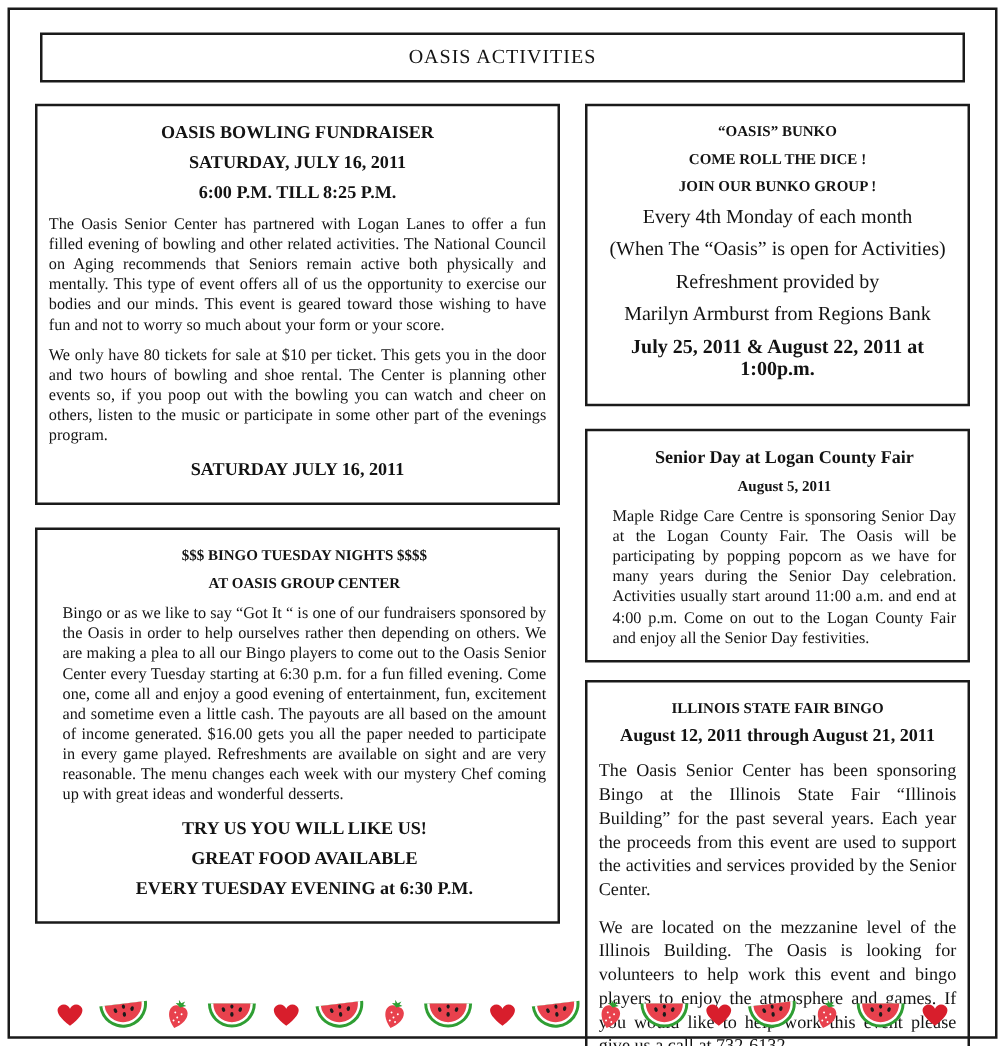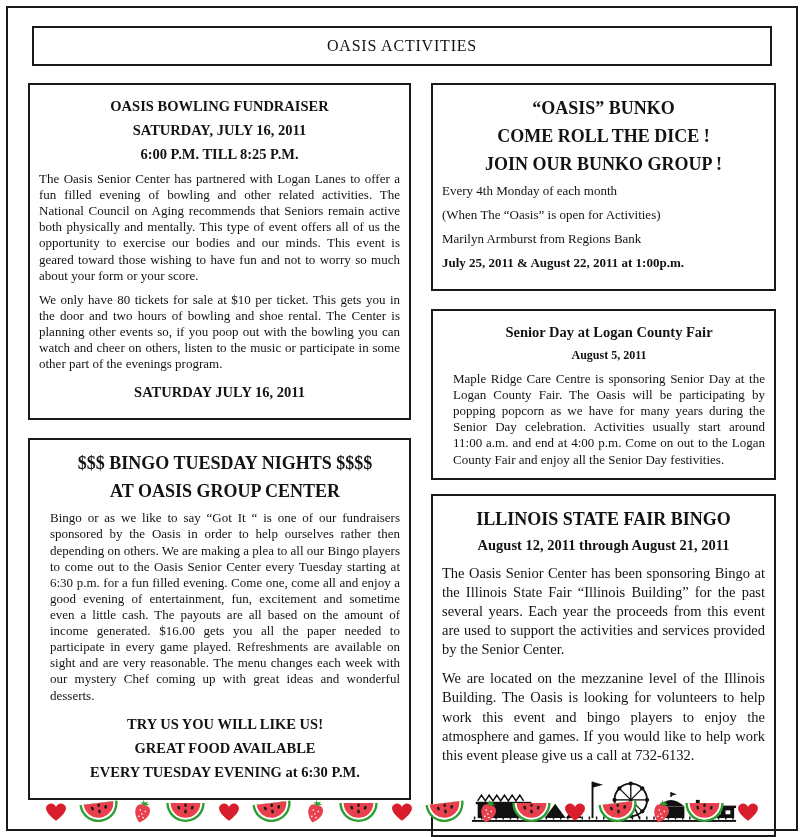--- a/index.html
+++ b/index.html
@@ -11,29 +11,29 @@
   .outer-border {
     position: absolute; left: 6px; top: 6px; right: 6px; bottom: 6px;
     border: 2px solid #1a1a1a; pointer-events: none;
   }
   .header-box {
     margin: 26px 32px 0; border: 2px solid #1a1a1a;
     padding: 9px 16px; text-align: center;
     font-size: 16px; letter-spacing: 0.8px;
   }
   .columns { display: flex; gap: 20px; margin: 17px 28px 0; align-items: flex-start; }
-  .col-left { width: 383px; flex: none; }
+  .col-left { width: 420px; flex: none; }
   .col-right { flex: 1; min-width: 0; }
   .box { border: 2px solid #1a1a1a; padding: 6px 9px 10px; background: #fff; }
   .gap18 { margin-top: 18px; padding-left: 20px; }
   .gap14 { margin-top: 14px; }
   .ht { text-align: center; font-weight: bold; font-size: 14.5px; margin: 7px 0; }
-  .ht-lg { font-size: 18px; }
+  .ht-lg { font-size: 12px; }
   .ht-sm { font-size: 12px; margin: 5px 0; }
-  .line-sm { text-align: left; font-size: 13px; margin: 8px 0; }
+  .line-sm { text-align: center; font-size: 16px; margin: 8px 0; }
   .line-sm.bold { font-weight: bold; }
   .para { font-size: 13px; line-height: 1.24; text-align: justify; margin-top: 8px; }
   .para-lg { font-size: 14.5px; line-height: 1.32; margin-top: 10px; }
   .box-footer { margin-top: 12px; }
   .fairgrounds { width: 268px; margin: 10px auto 0; display: block; }
   .decorative-border {
     position: absolute; left: 0; right: 0; bottom: 13px;
     display: flex; justify-content: center; align-items: center; gap: 11px;
   }
   .deco { display: inline-block; }
@@ -100,20 +100,21 @@
     </section>
   </div>
 
   <div class="col-right">
     <section class="box">
       <div class="ht ht-lg">“OASIS” BUNKO</div>
       <div class="ht ht-lg">COME ROLL THE DICE !</div>
       <div class="ht ht-lg">JOIN OUR BUNKO GROUP !</div>
       <div class="line-sm">Every 4th Monday of each month</div>
       <div class="line-sm">(When The “Oasis” is open for Activities)</div>
+      <div class="line-sm">Refreshment provided by</div>
       <div class="line-sm">Marilyn Armburst from Regions Bank</div>
       <div class="line-sm bold">July 25, 2011 &amp; August 22, 2011 at 1:00p.m.</div>
     </section>
 
     <section class="box gap18">
       <div class="ht">Senior Day at Logan County Fair</div>
       <div class="ht ht-sm">August 5, 2011</div>
       <p class="para">Maple Ridge Care Centre is sponsoring Senior Day at the Logan County Fair. The Oasis will be participating by popping popcorn as we have for many years during the Senior Day celebration. Activities usually start around 11:00 a.m. and end at 4:00 p.m. Come on out to the Logan County Fair and enjoy all the Senior Day  festivities.</p>
     </section>
 

